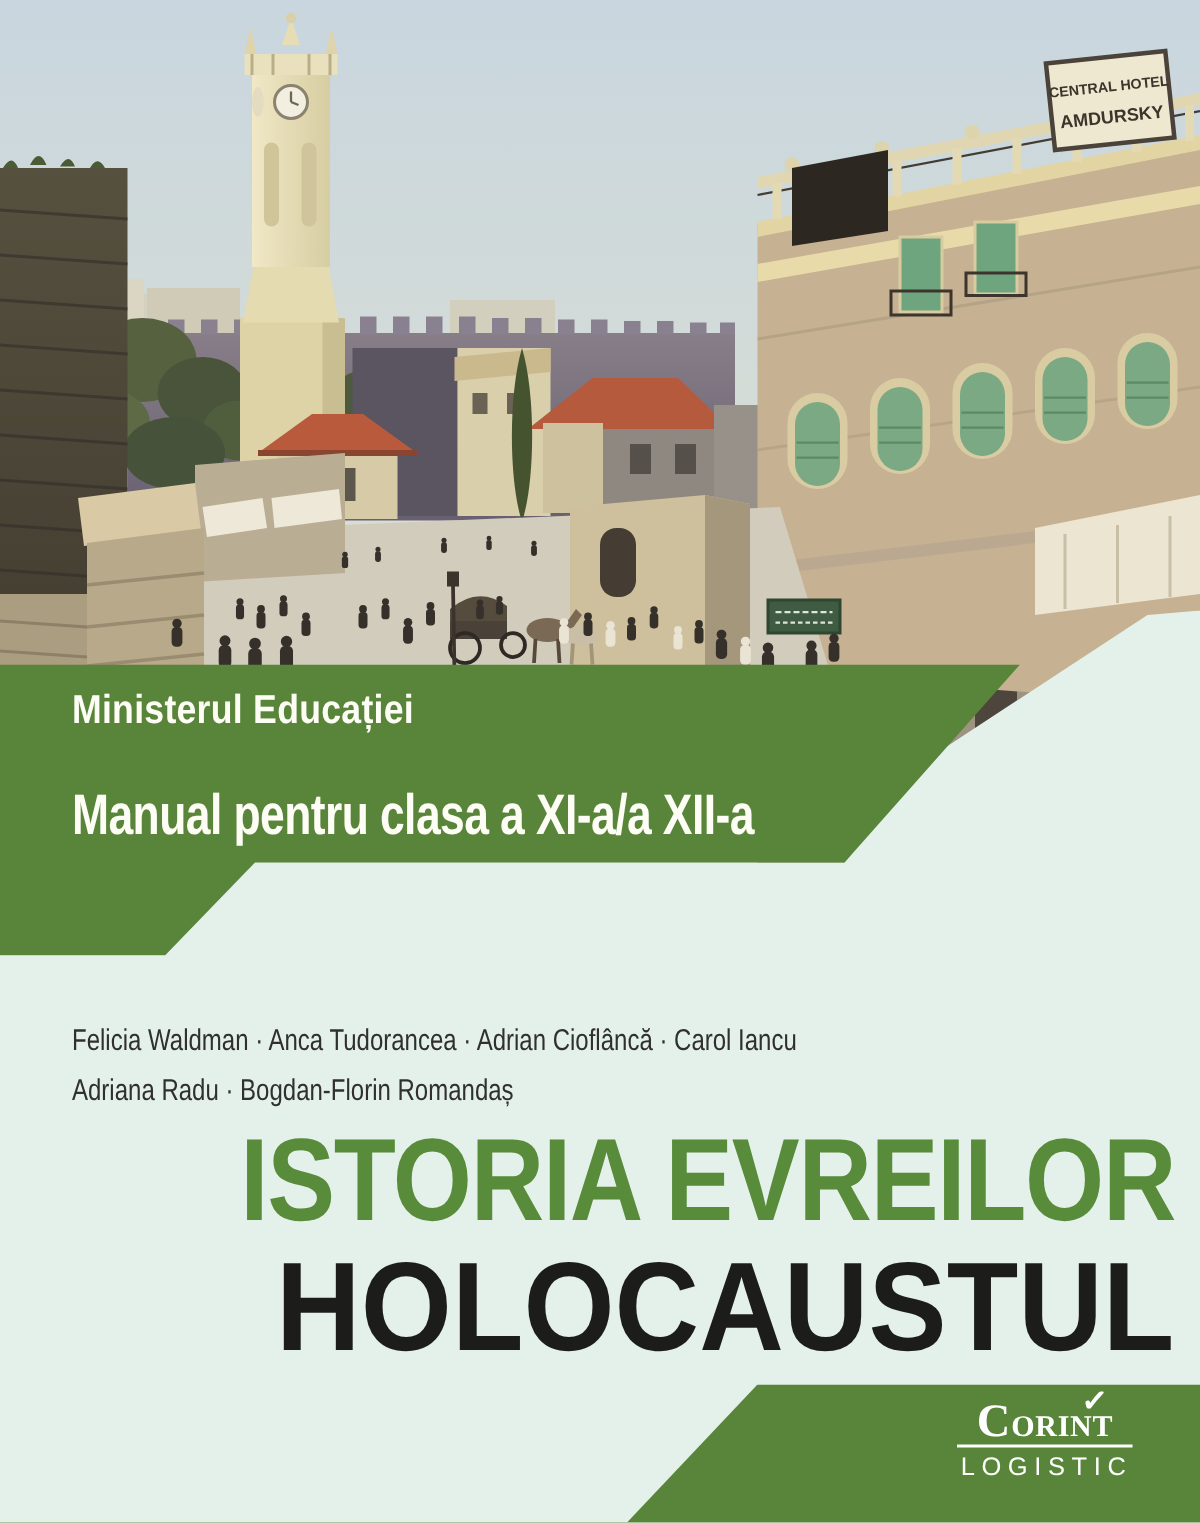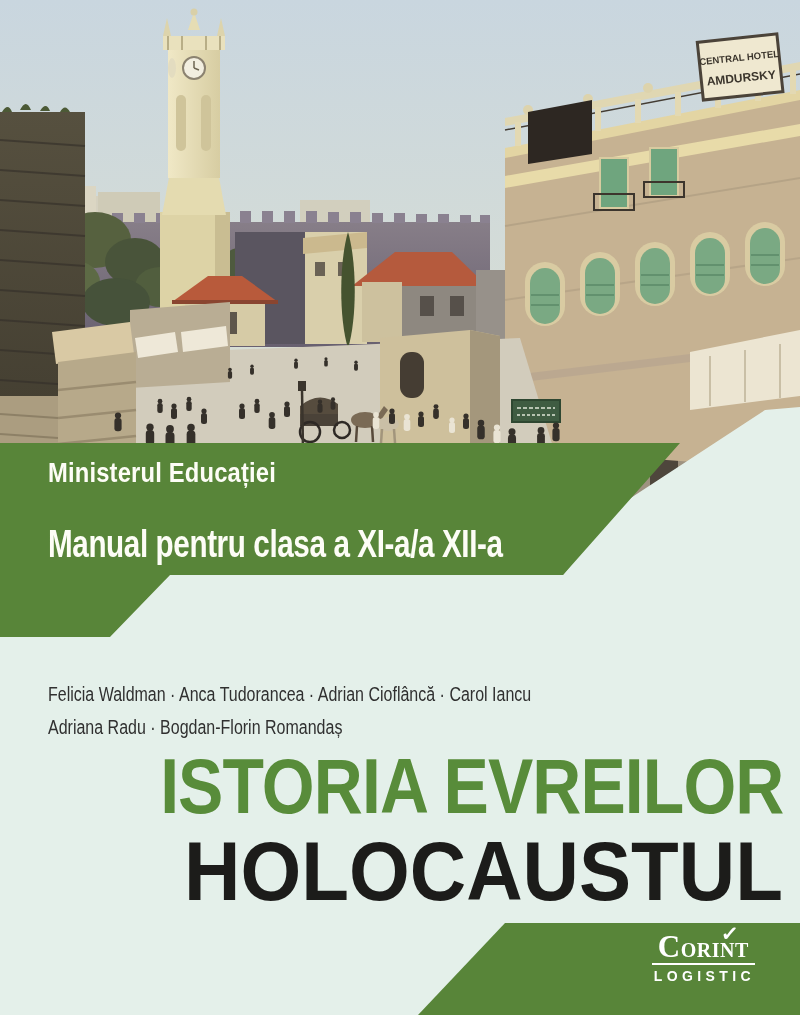--- a/index.html
+++ b/index.html
@@ -49,21 +49,21 @@
     color:var(--title_black,#1c1c1a);transform:scaleX(.93);}
 
   
   .logo{position:absolute;right:45px;top:931px;color:#fff;text-align:center;}
   .logo .check{position:absolute;top:-9px;right:16px;font-size:21px;font-weight:700;
     color:#fff;transform:rotate(4deg);}
   .corint{font-family:"Liberation Serif",serif;font-weight:700;letter-spacing:.5px;
     border-bottom:2.5px solid #fff;padding-bottom:1px;line-height:1;}
   .corint .big-c{font-size:31px;}
   .corint .rest{font-size:20px;}
-  .logistic{margin-top:4px;font-size:14px;font-weight:700;letter-spacing:4.4px;
+  .logistic{margin-top:4px;font-size:17px;font-weight:400;letter-spacing:4.4px;
     text-indent:2px;line-height:1;}
 </style>
 </head>
 <body>
 
 <div class="cover">
 
   <div class="photo-wrap">
     <svg width="800" height="580" viewBox="0 0 800 580">
       <defs>

